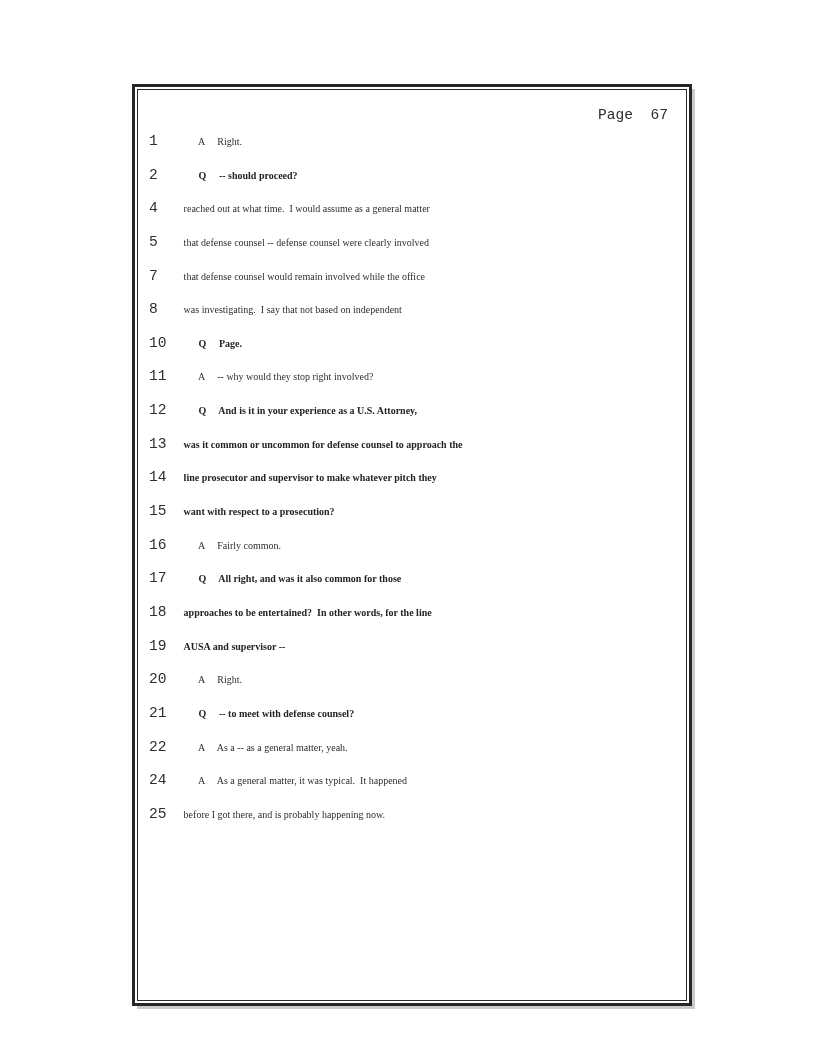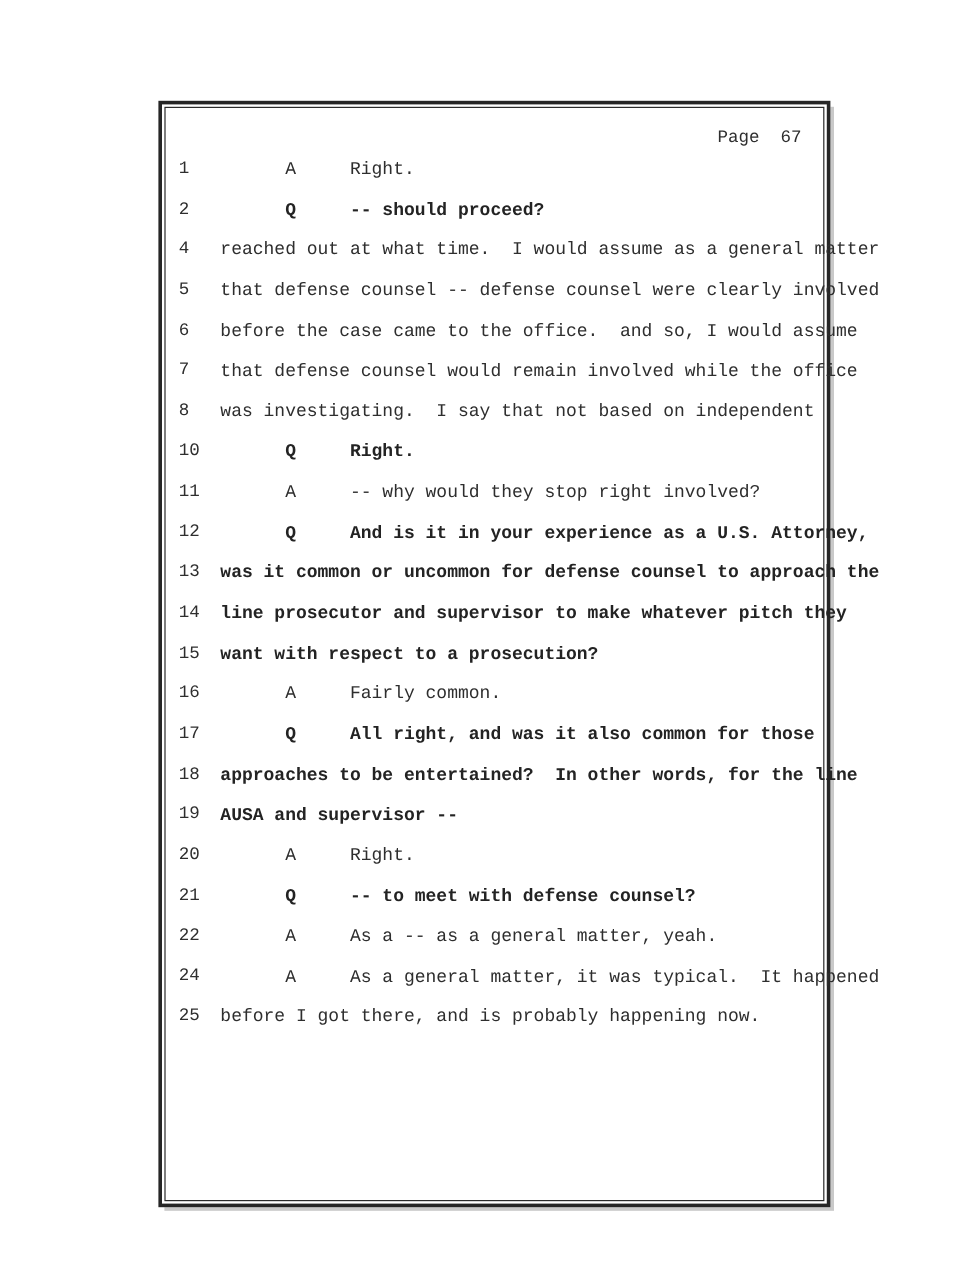--- a/index.html
+++ b/index.html
@@ -58,24 +58,25 @@
     vertical-align: top;
     margin-left: 11px;
     width: 25px;
     font-size: 14.6px;
     line-height: 33.65px;
     color: #2e2e2e;
   }
   .text {
     display: inline-block;
     vertical-align: top;
-    font-size: 15px;
+    font-size: 10px;
     line-height: 33.65px;
     color: #2e2e2e;
     white-space: pre;
+    font-family: Liberation Serif, serif;
   }
   .row.bold .text {
     font-weight: bold;
     color: #232323;
   }
 </style>
 </head>
 <body>
 
 <div class="page">
@@ -97,39 +98,35 @@
   <div class="row">
     <span class="num">4</span>
     <span class="text">reached out at what time.  I would assume as a general matter</span>
   </div>
 
   <div class="row">
     <span class="num">5</span>
     <span class="text">that defense counsel -- defense counsel were clearly involved</span>
   </div>
 
-  <div class="row">
-    <span class="num">6</span>
-    <span class="text">before the case came to the office.  and so, I would assume</span>
-  </div>
 
   <div class="row">
     <span class="num">7</span>
     <span class="text">that defense counsel would remain involved while the office</span>
   </div>
 
   <div class="row">
     <span class="num">8</span>
     <span class="text">was investigating.  I say that not based on independent</span>
   </div>
 
 
   <div class="row bold">
     <span class="num">10</span>
-    <span class="text">      Q     Right.</span>
+    <span class="text">      Q     Page.</span>
   </div>
 
   <div class="row">
     <span class="num">11</span>
     <span class="text">      A     -- why would they stop right involved?</span>
   </div>
 
   <div class="row bold">
     <span class="num">12</span>
     <span class="text">      Q     And is it in your experience as a U.S. Attorney,</span>

